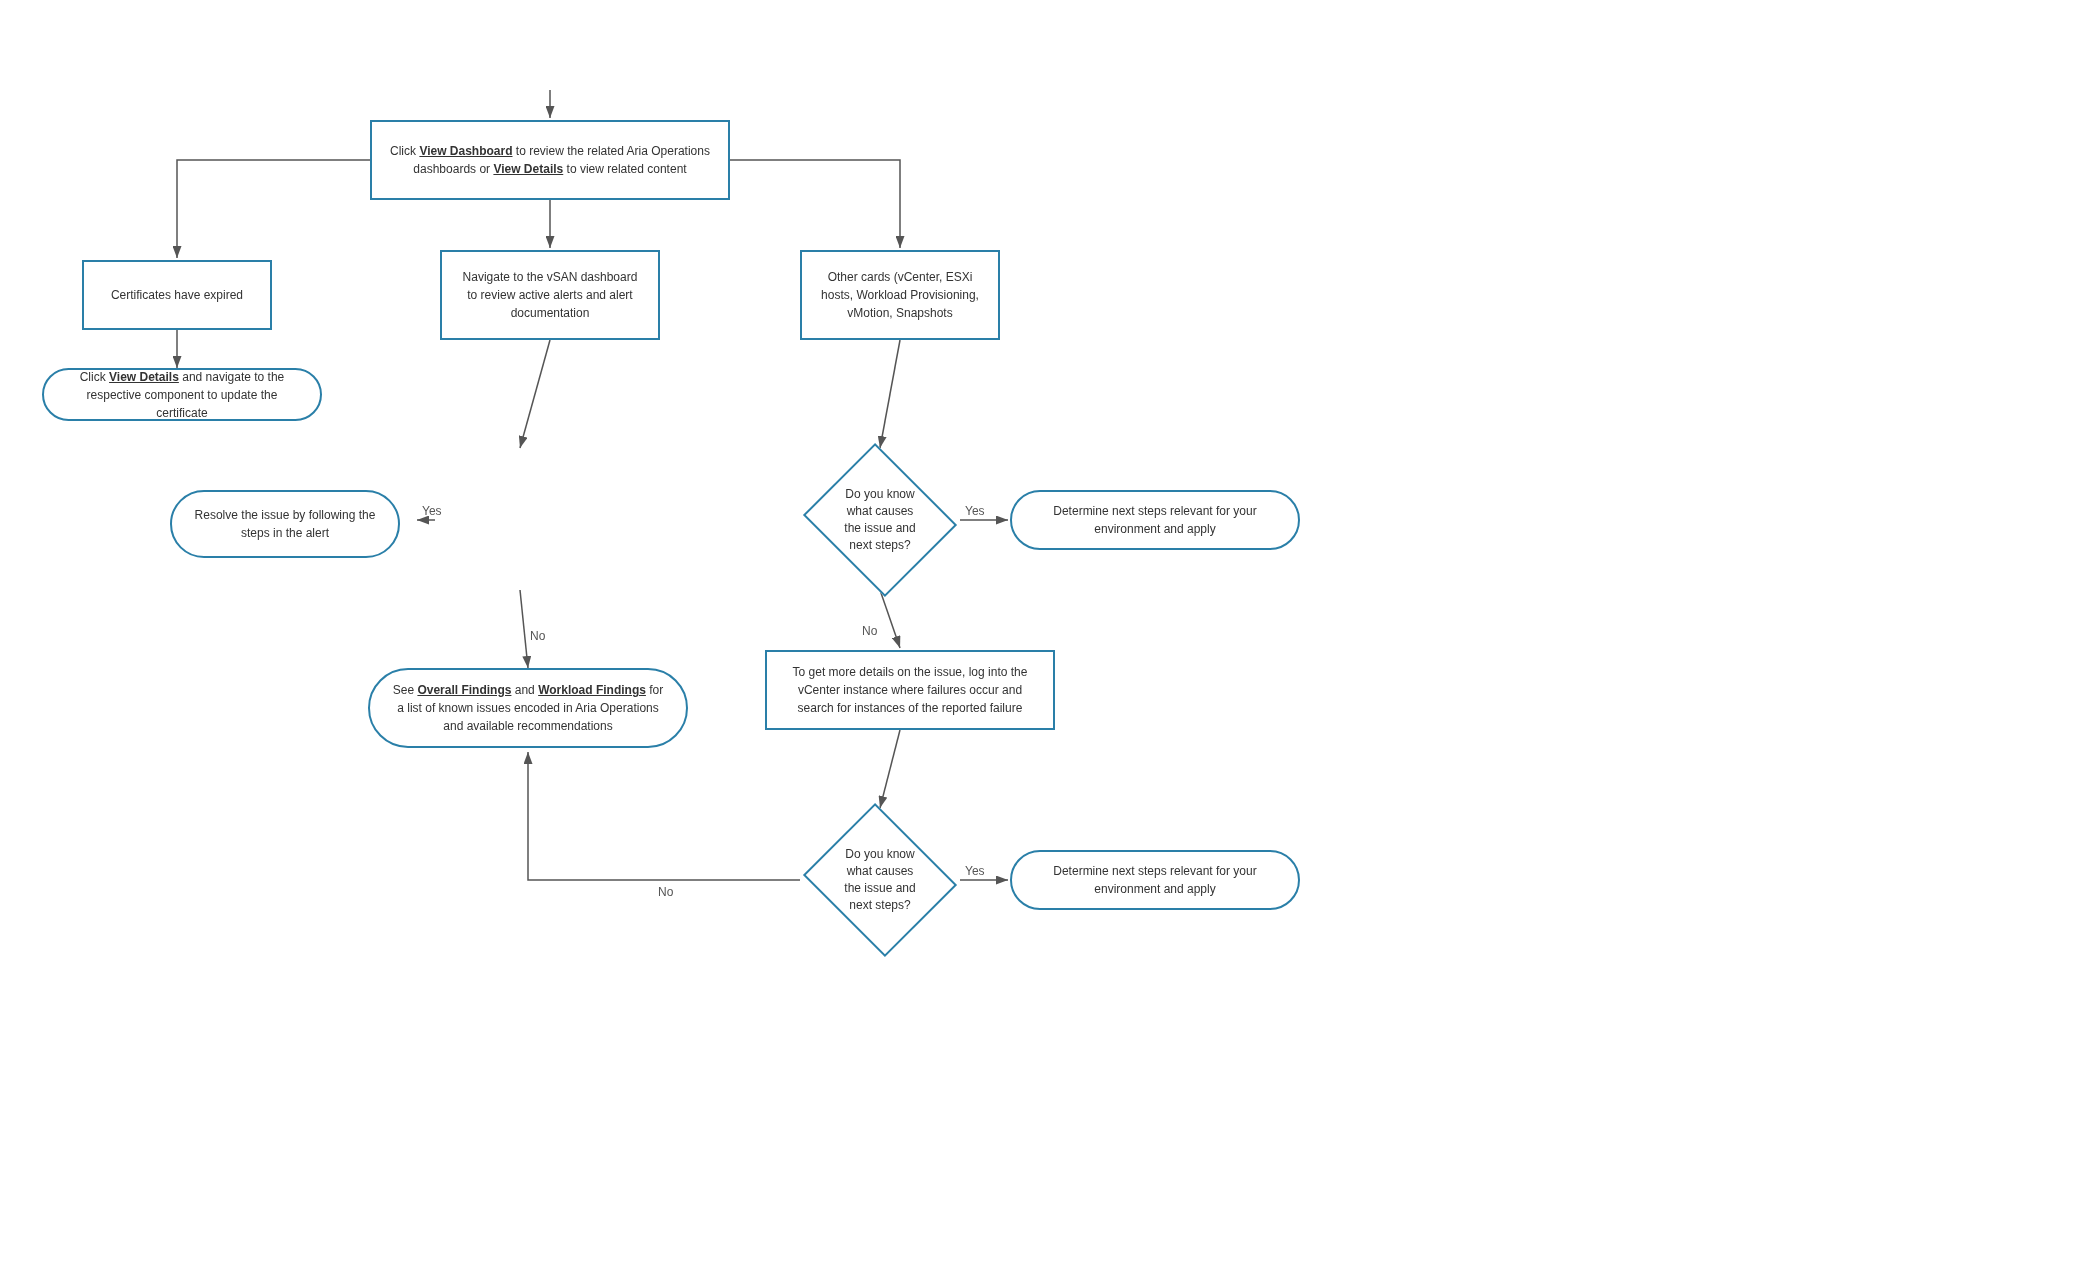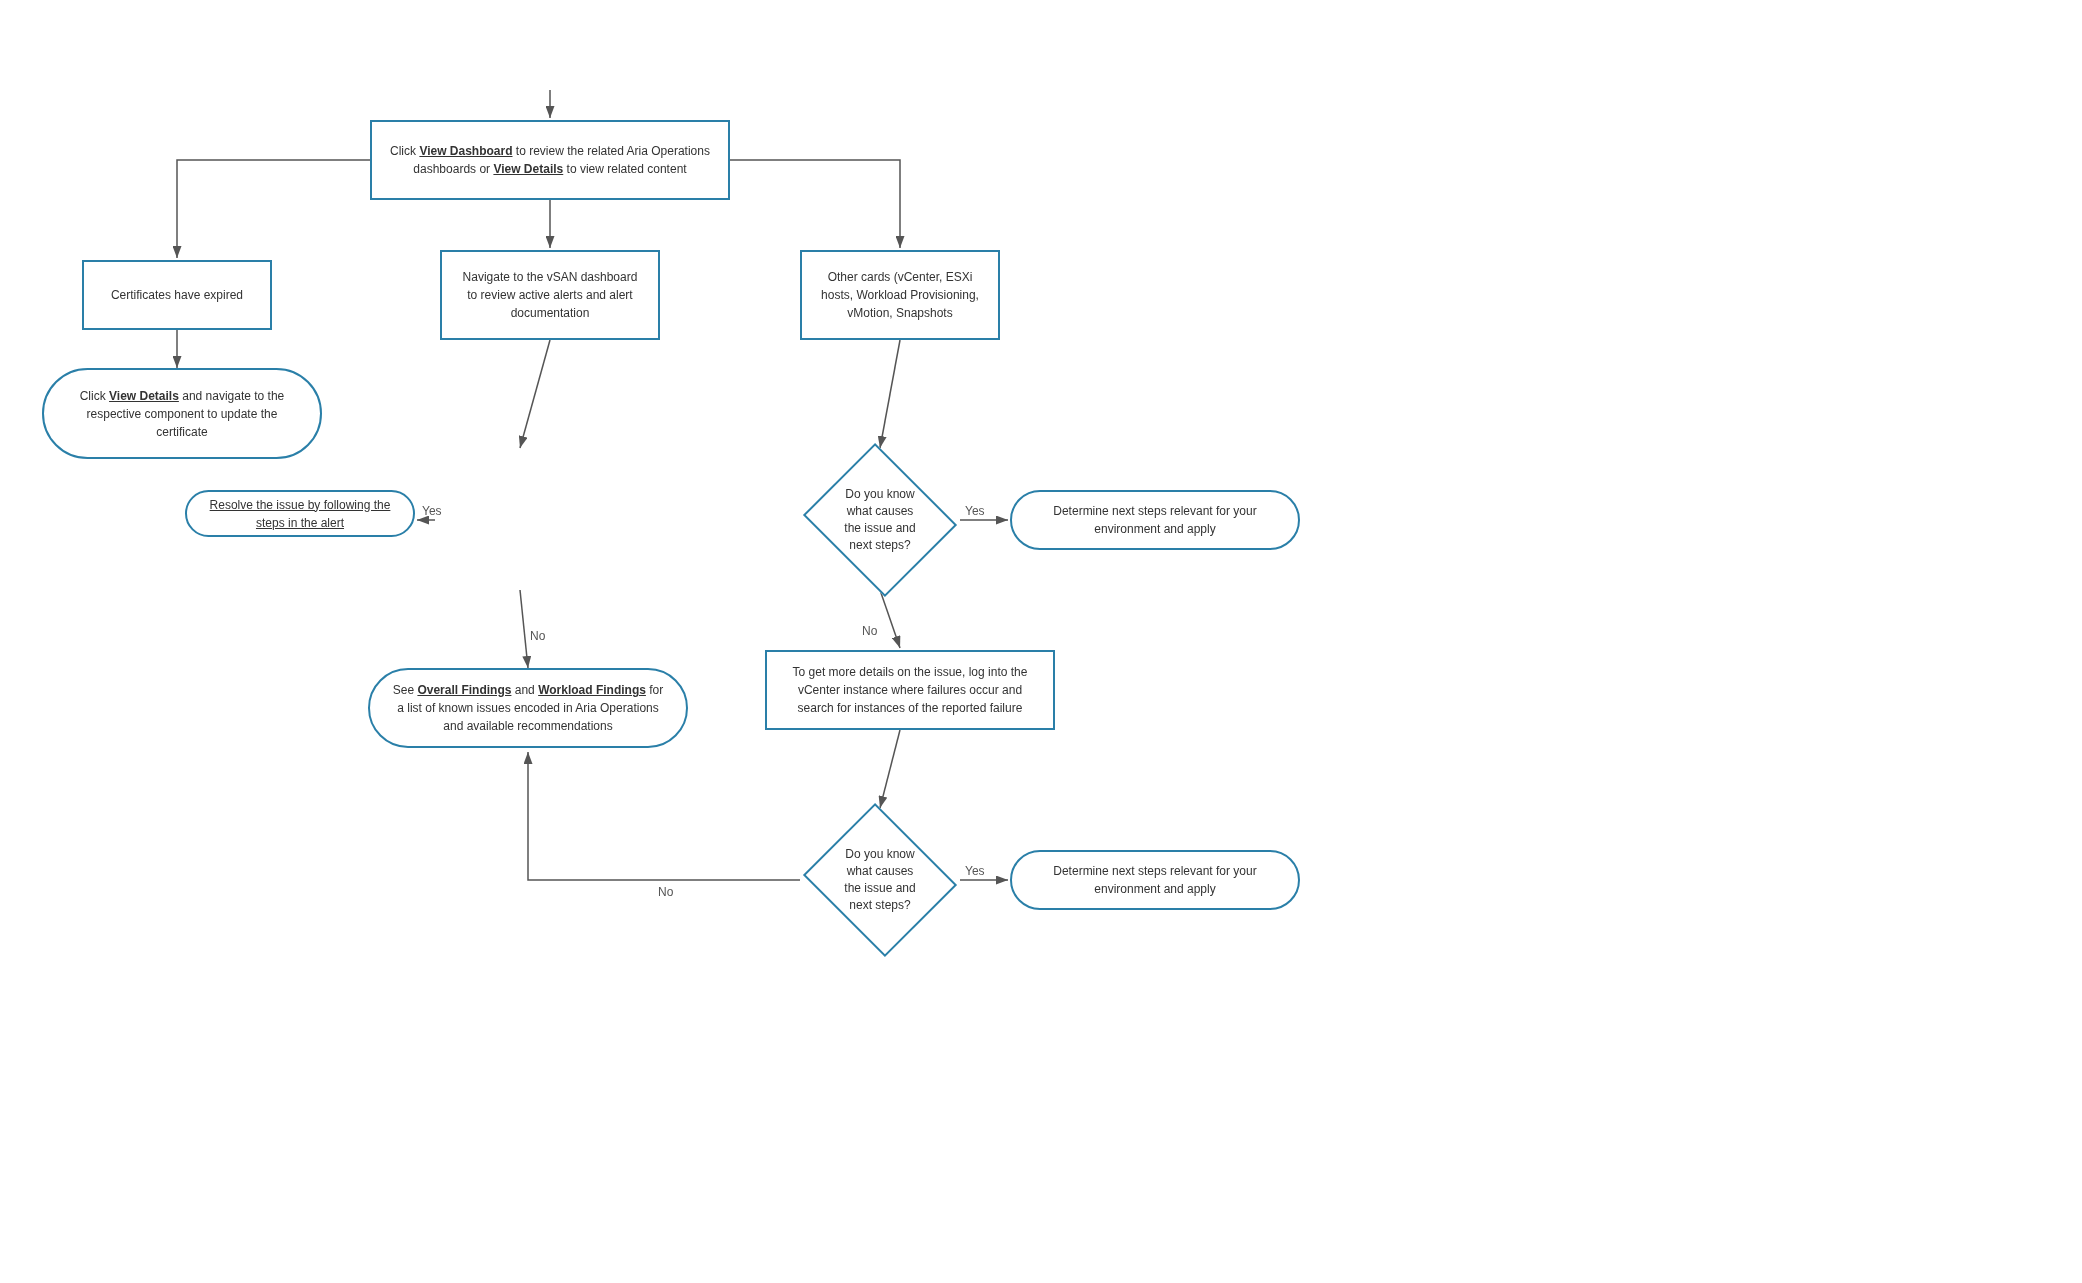--- a/index.html
+++ b/index.html
@@ -171,26 +171,26 @@
 documentation</span>
   </div>
 
   <div class="node-rect" style="left:800px; top:250px; width:200px; height:90px;">
     <span class="node-text">Other cards (vCenter,
 ESXi hosts, Workload
 Provisioning, vMotion,
 Snapshots</span>
   </div>
 
-  <div class="node-pill" style="left:42px; top:368px; width:280px; height:91px;align-items:center;">
+  <div class="node-pill" style="left:42px; top:368px; width:280px; height:53px;align-items:center;">
     <span class="node-text">Click <b>View Details</b> and navigate to the respective component to update the certificate</span>
   </div>
 
 
-  <div class="node-pill" style="left:185px; top:490px; width:230px; height:47px;text-decoration:underline;">
+  <div class="node-pill" style="left:170px; top:490px; width:230px; height:68px;">
     <span class="node-text">Resolve the issue by following the steps in the alert</span>
   </div>
 
   <div class="node-diamond-wrap" style="left:800px; top:450px; width:160px; height:140px;">
     <div class="node-diamond">
       <div class="node-diamond-text">Do you know<br>what causes<br>the issue and<br>next steps?</div>
     </div>
   </div>
 
   <div class="node-pill" style="left:1010px; top:490px; width:290px; height:60px;">

